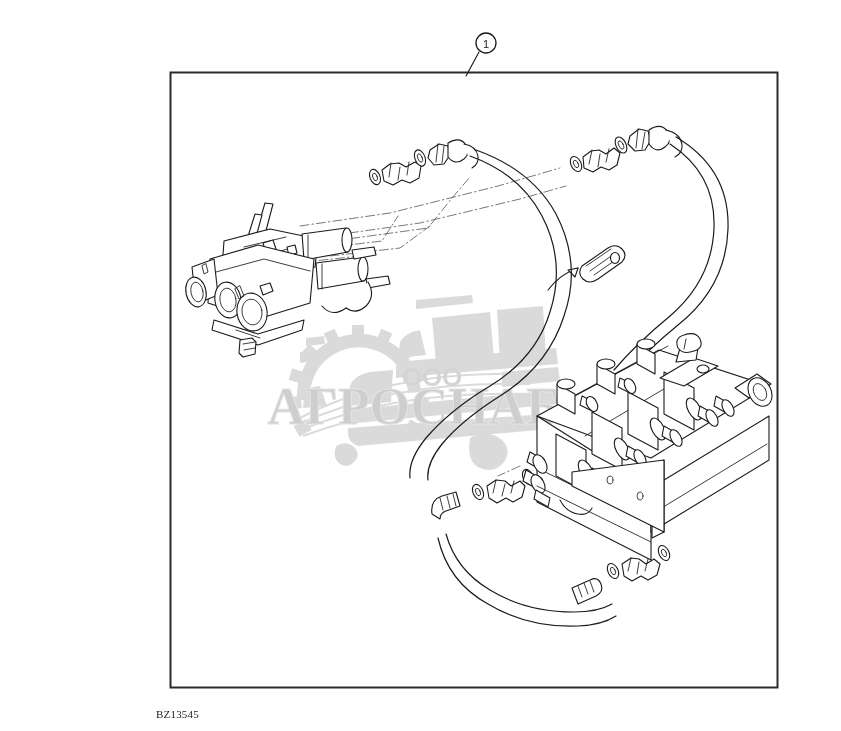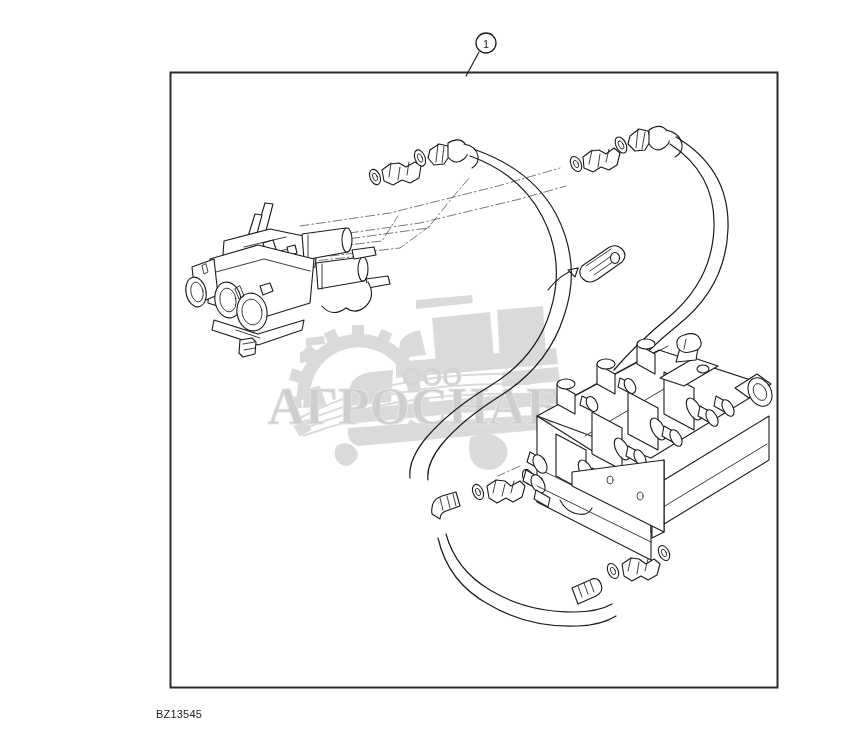--- a/index.html
+++ b/index.html
@@ -29,21 +29,21 @@
     height: 731px;
     display: block;
   }
   .fig-label {
     position: absolute;
     left: 156px;
     top: 708px;
     font-size: 11px;
     letter-spacing: 0.2px;
     color: #1b1b1b;
-    font-family: Liberation Sans, sans-serif;
+    font-family: Liberation Serif, serif;
     white-space: nowrap;
   }
 </style>
 </head>
 <body>
 
 <div id="page">
 
   <svg id="diagram-svg" viewBox="0 0 841 731" xmlns="http://www.w3.org/2000/svg">
 

